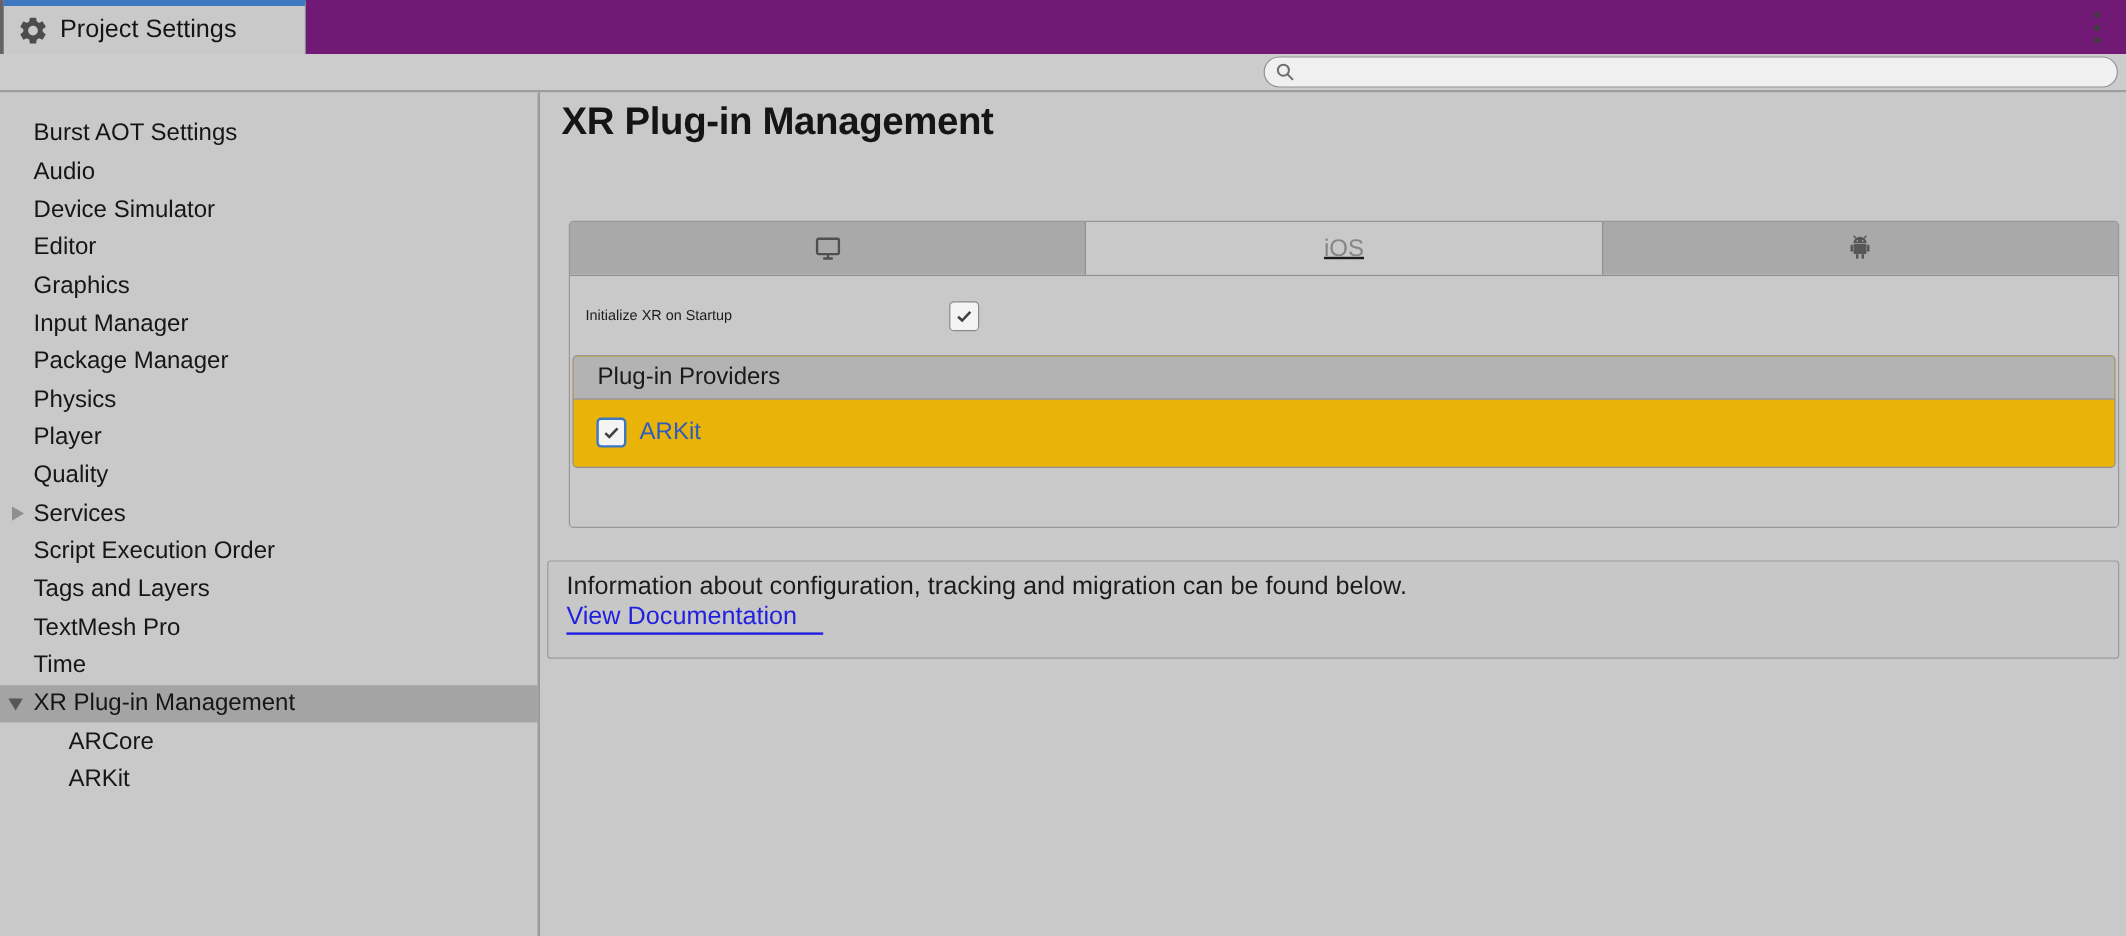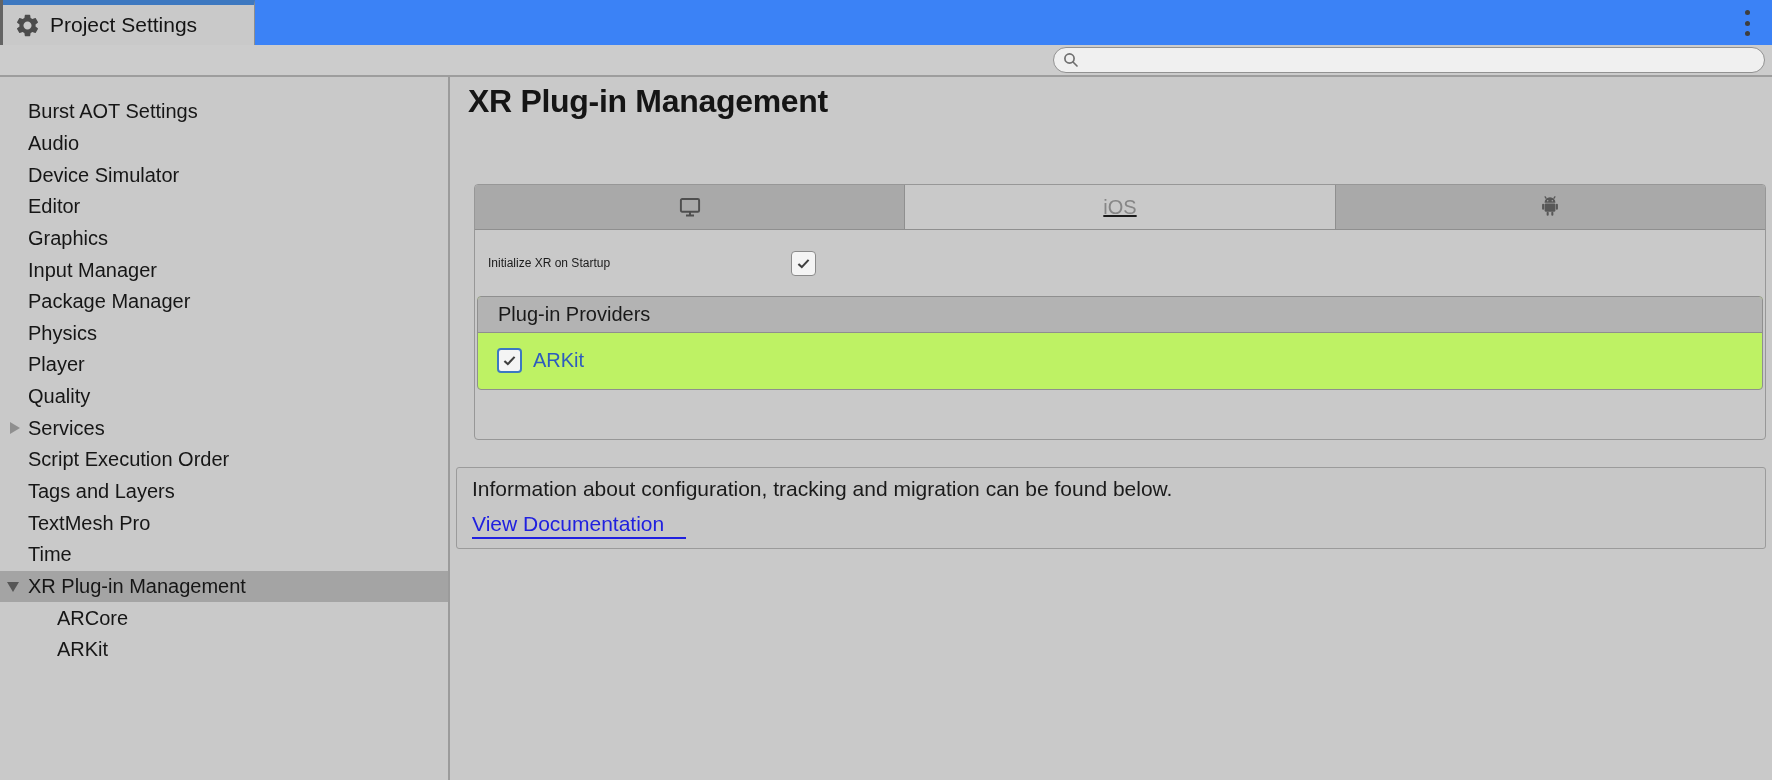--- a/index.html
+++ b/index.html
@@ -6,21 +6,21 @@
   html,body { width:1772px; height:780px; overflow:hidden; }
   body {
     font-family:"Liberation Sans", sans-serif;
     background:#c9c9c9;
     position:relative;
     color:#1b1b1b;
     -webkit-font-smoothing:antialiased;
   }
 
   
-  .topbar { position:absolute; left:0; top:0; width:1772px; height:45px; background:#3b82f6; }
+  .topbar { position:absolute; left:0; top:0; width:1772px; height:45px; background:#701a75; }
   .win-edge { position:absolute; left:0; top:0; width:3px; height:45px; background:#646464; }
   .window-tab {
     position:absolute; left:3px; top:0; width:252px; height:45px;
     background:#c9c9c9; border-top:5px solid #3d78c0; border-right:1px solid #8e8e8e;
     display:flex; align-items:center; gap:9px; padding-left:11px;
   }
   .window-tab .tab-label { font-size:21px; font-weight:500; color:#141414; white-space:nowrap; }
   .gear-svg { width:27px; height:27px; fill:#4c4c4c; flex:0 0 auto; }
   .kebab { position:absolute; right:19px; top:10px; width:12px; height:26px;
            display:flex; flex-direction:column; align-items:center; justify-content:space-between; cursor:pointer; }
@@ -71,30 +71,30 @@
 
   .init-row { margin-top:18px; height:30px; display:flex; align-items:center; padding-left:13px; }
   .init-label { font-size:12px; color:#1b1b1b; width:303px; }
 
   .checkbox { width:25px; height:25px; background:#f4f4f4; border:1px solid #8a8a8a;
               border-radius:4px; display:flex; align-items:center; justify-content:center; cursor:pointer; }
   .checkbox.focus-blue { border:2px solid #3c78c2; }
   .checkbox svg { width:17px; height:17px; }
 
   .providers { margin:18px 2px 0; height:94px; border:1px solid #8f8f8f; border-radius:4px;
-               background:#bef264; overflow:hidden; }
+               background:#eab308; overflow:hidden; }
   .providers-header { height:36px; background:#b3b3b3; border-bottom:1px solid #8f8f8f;
                       display:flex; align-items:center; padding-left:20px; font-size:20px; color:#191919; }
   .provider-row { display:flex; align-items:center; gap:11px; padding:15px 0 0 19px; }
   .provider-label { font-size:20px; color:#2e5cbe; cursor:pointer; }
 
   .infobox { position:absolute; left:4px; right:6px; top:390px; height:82px;
              background:#c7c7c7; border:1px solid #9b9b9b; border-radius:3px; padding:9px 15px; }
   .info-text { font-size:21px; color:#1b1b1b; }
-  .info-link { display:inline-block; margin-top:11px; font-size:21px; color:#2020df;
+  .info-link { display:inline-block; margin-top:1px; font-size:21px; color:#2020df;
                border-bottom:2px solid #2020df; padding:0 22px 1px 0; cursor:pointer; }
 </style>
 </head>
 <body>
 
 <div class="topbar">
   <div class="win-edge"></div>
   <div class="window-tab">
     <svg class="gear-svg" viewBox="0 0 24 24" aria-hidden="true">
       <path d="M19.14,12.94c0.04-0.3,0.06-0.61,0.06-0.94c0-0.32-0.02-0.64-0.07-0.94l2.03-1.58c0.18-0.14,0.23-0.41,0.12-0.61 l-1.92-3.32c-0.12-0.22-0.37-0.29-0.59-0.22l-2.39,0.96c-0.5-0.38-1.03-0.7-1.62-0.94L14.4,2.81c-0.04-0.24-0.24-0.41-0.48-0.41 h-3.84c-0.24,0-0.43,0.17-0.47,0.41L9.25,5.35C8.66,5.59,8.12,5.92,7.63,6.29L5.24,5.33c-0.22-0.08-0.47,0-0.59,0.22L2.74,8.87 C2.62,9.08,2.66,9.34,2.86,9.48l2.03,1.58C4.84,11.36,4.8,11.69,4.8,12s0.02,0.64,0.07,0.94l-2.03,1.58 c-0.18,0.14-0.23,0.41-0.12,0.61l1.92,3.32c0.12,0.22,0.37,0.29,0.59,0.22l2.39-0.96c0.5,0.38,1.03,0.7,1.62,0.94l0.36,2.54 c0.05,0.24,0.24,0.41,0.48,0.41h3.84c0.24,0,0.44-0.17,0.47-0.41l0.36-2.54c0.59-0.24,1.13-0.56,1.62-0.94l2.39,0.96 c0.22,0.08,0.47,0,0.59-0.22l1.92-3.32c0.12-0.22,0.07-0.47-0.12-0.61L19.14,12.94z M12,15.6c-1.98,0-3.6-1.62-3.6-3.6 s1.62-3.6,3.6-3.6s3.6,1.62,3.6,3.6S13.98,15.6,12,15.6z"></path>

